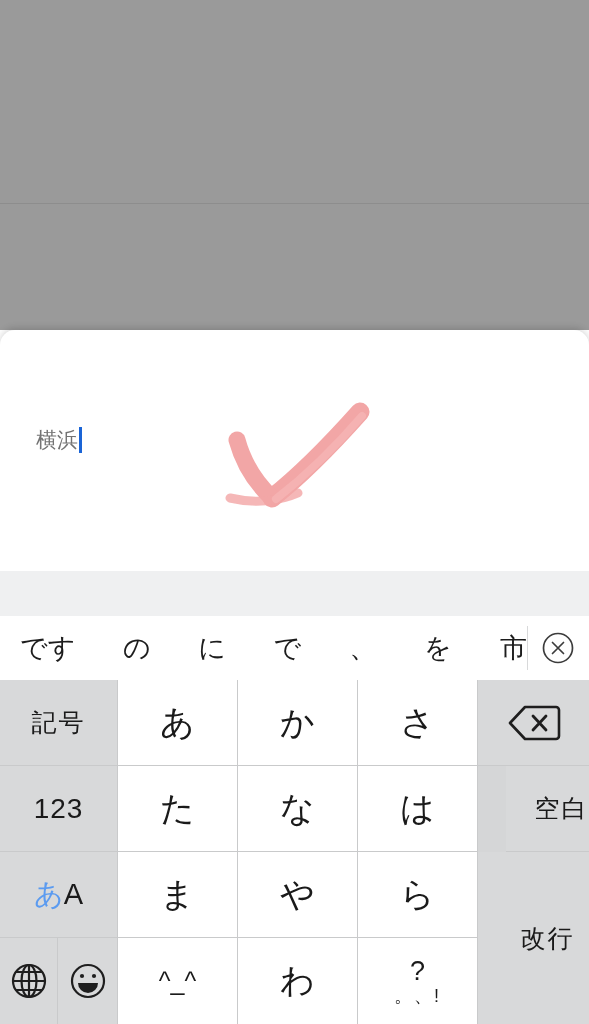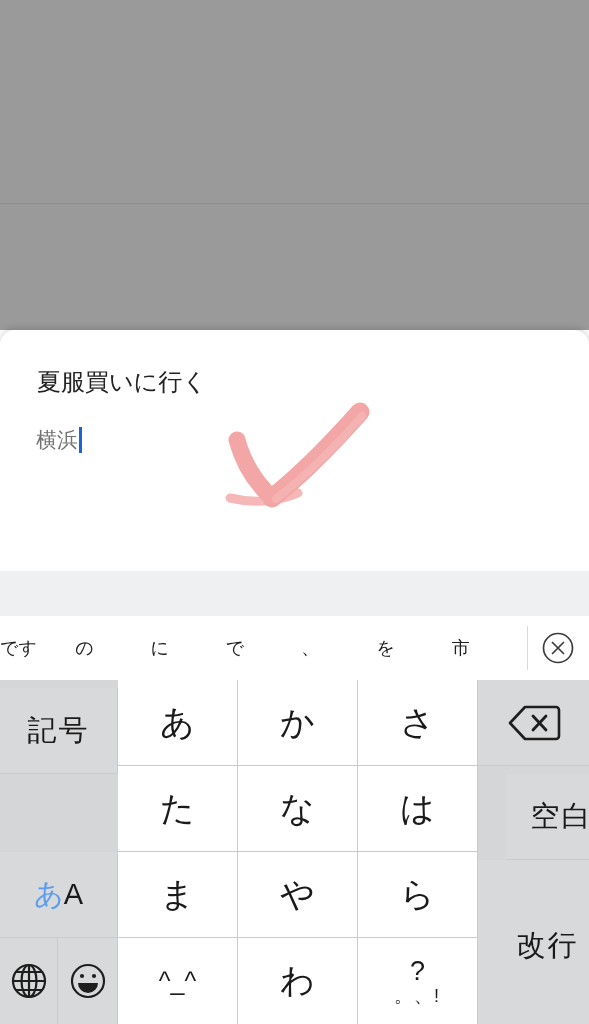--- a/index.html
+++ b/index.html
@@ -98,21 +98,21 @@
     background:#eff0f1;border-bottom:1px solid #dcdcdc;
   }
 
   
   .sugg-bar{
     position:absolute;left:0;top:616px;width:589px;height:64px;
     background:#ffffff;border-bottom:1px solid #d2d3d4;
     display:flex;align-items:center;
   }
   .sugg{
-    flex:1 1 0;text-align:left;font-size:18px;color:#1c1c1c;
+    flex:1 1 0;text-align:right;font-size:27px;color:#1c1c1c;
     line-height:64px;height:64px;
   }
   .sugg-div{
     position:absolute;left:527px;top:10px;width:1px;height:44px;background:#d8d9da;
   }
   .sugg-close{
     position:absolute;left:527px;top:0;width:62px;height:64px;
     display:flex;align-items:center;justify-content:center;
   }
 
@@ -122,21 +122,21 @@
     background:#d5d6d7;
   }
   .key{
     position:absolute;box-sizing:border-box;
     display:flex;align-items:center;justify-content:center;
     font-size:34px;color:#1a1a1a;
     border-right:1px solid #c9cacb;border-bottom:1px solid #c9cacb;
   }
   .key.white{background:#ffffff;}
   .key.gray{background:#d8d9da;}
-  .key.small{font-size:29px;letter-spacing:2px;margin-top:8px;}
+  .key.small{font-size:25px;letter-spacing:2px;}
   .key.num{font-size:28px;letter-spacing:1px;}
   .key.nb-r{border-right:none;}
 
   .kana-toggle{font-size:29px;}
   .kana-toggle .hira{color:#5b9bf0;}
   .kana-toggle .lat{color:#1a1a1a;}
 
   .key-kao{font-size:25px;letter-spacing:0px;}
   .key-punc{flex-direction:column;line-height:1;}
   .key-punc .p-top{font-size:27px;}
@@ -152,21 +152,20 @@
 
   <div class="task-row">
     <div class="task-check"></div>
     <div class="task-label">北海道旅行 予約</div>
   </div>
   <div class="task-divider"></div>
   <div class="bg-lower"></div>
 
   <div class="sheet"></div>
 
-  <div class="sheet-title">夏服買いに行く</div>
 
   <div class="sheet-input">
     <span>横浜</span>
       <span class="caret"></span>
   </div>
 
   <div class="action-bar">
 
     <div class="clear-circle">
       <svg width="18" height="18" viewBox="0 0 18 18" aria-hidden="true">
@@ -231,20 +230,21 @@
     <div class="key white" style="left:118px;top:0;width:120px;height:86px;">あ</div>
     <div class="key white" style="left:238px;top:0;width:120px;height:86px;">か</div>
     <div class="key white" style="left:358px;top:0;width:120px;height:86px;">さ</div>
     <div class="key gray nb-r" style="left:478px;top:0;width:111px;height:86px;">
       <svg width="54" height="38" viewBox="0 0 54 38" aria-hidden="true">
         <path d="M18 3 H49 a3 3 0 0 1 3 3 V32 a3 3 0 0 1 -3 3 H18 L3 19 Z" fill="none" stroke="#1e1e1e" stroke-width="2.6" stroke-linejoin="round"></path>
         <path d="M26 12 L39 26 M39 12 L26 26" stroke="#1e1e1e" stroke-width="2.8" stroke-linecap="round"></path>
       </svg>
     </div>
 
+    <div class="key gray num" style="left:0;top:86px;width:118px;height:86px;">123</div>
     <div class="key white" style="left:118px;top:86px;width:120px;height:86px;">た</div>
     <div class="key white" style="left:238px;top:86px;width:120px;height:86px;">な</div>
     <div class="key white" style="left:358px;top:86px;width:120px;height:86px;">は</div>
     <div class="key gray small nb-r" style="left:506px;top:86px;width:111px;height:86px;">空白</div>
 
     <div class="key gray kana-toggle" style="left:0;top:172px;width:118px;height:86px;">
       <span class="hira">あ</span>
         <span class="lat">A</span>
     </div>
     <div class="key white" style="left:118px;top:172px;width:120px;height:86px;">ま</div>

